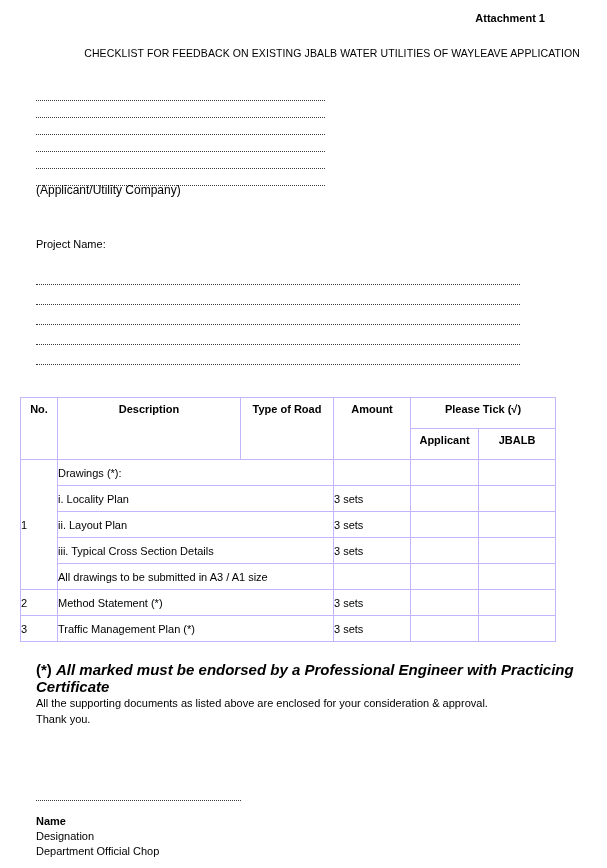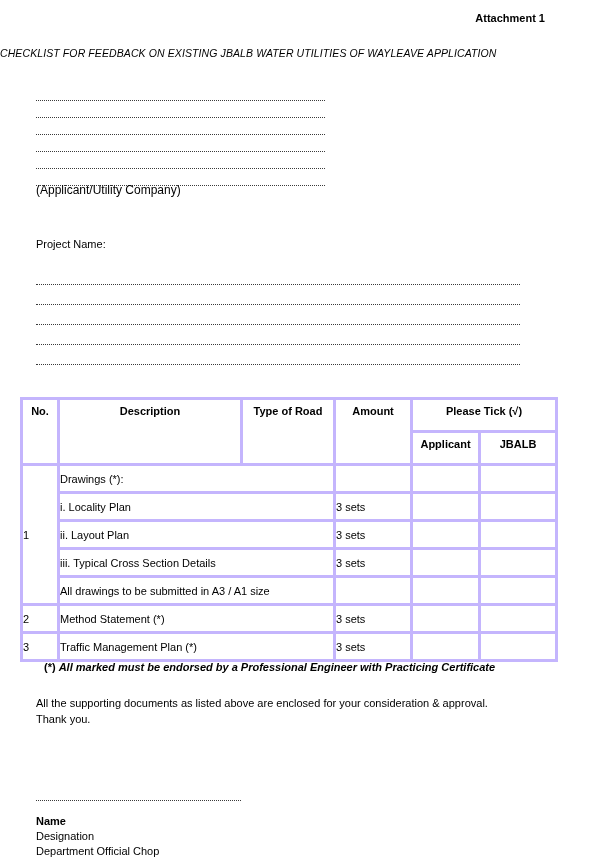--- a/index.html
+++ b/index.html
@@ -19,24 +19,23 @@
     right: 62px;
     font-size: 11px;
     font-weight: bold;
   }
 
   .doc-title {
     position: absolute;
     top: 47px;
     left: 0;
     width: 580px;
-    text-align: left;
+    text-align: right;
     font-size: 10.5px;
     letter-spacing: 0.1px;
-    font-style: italic;
   }
 
   .dotline { border-bottom: 1px dotted #3a3a3a; }
 
   .applicant-lines {
     position: absolute;
     left: 36px;
     top: 84px;
     width: 289px;
   }
@@ -67,21 +66,21 @@
   table.checklist {
     position: absolute;
     left: 20px;
     top: 397px;
     width: 535px;
     border-collapse: collapse;
     table-layout: fixed;
     font-size: 11px;
   }
   table.checklist th, table.checklist td {
-    border: 3px solid #c4b5fd;
+    border: 1px solid #c4b5fd;
     padding: 0;
     overflow: hidden;
   }
   table.checklist th {
     font-weight: bold;
     text-align: center;
     vertical-align: top;
     padding-top: 5px;
     line-height: 13px;
   }
@@ -92,23 +91,22 @@
   tr.hdr2 th { height: 25px; }
   tr.data td { height: 25px; vertical-align: middle; }
   td.c-no { vertical-align: top; padding: 5px 0 0 7px; }
   td.c-desc { padding-left: 7px; }
   td.c-amt { text-align: left; }
 
   .note {
     position: absolute;
     left: 36px;
     top: 661px;
-    font-size: 11px;
+    font-size: 15px;
     font-weight: bold;
-    margin-left: 8px;
   }
   .note .note-endorse { font-style: italic; }
 
   .closing {
     position: absolute;
     left: 36px;
     top: 695px;
     font-size: 11px;
     line-height: 16px;
     width: 540px;

